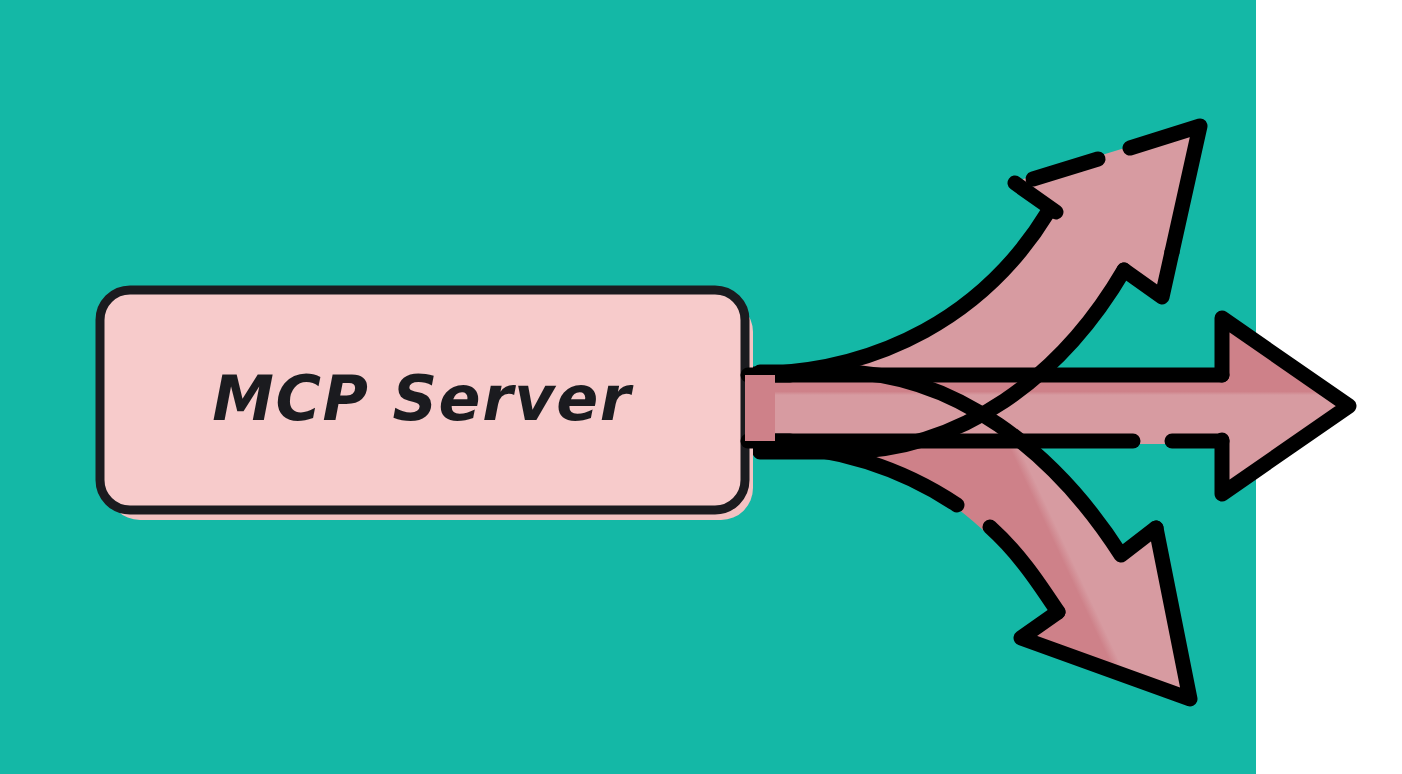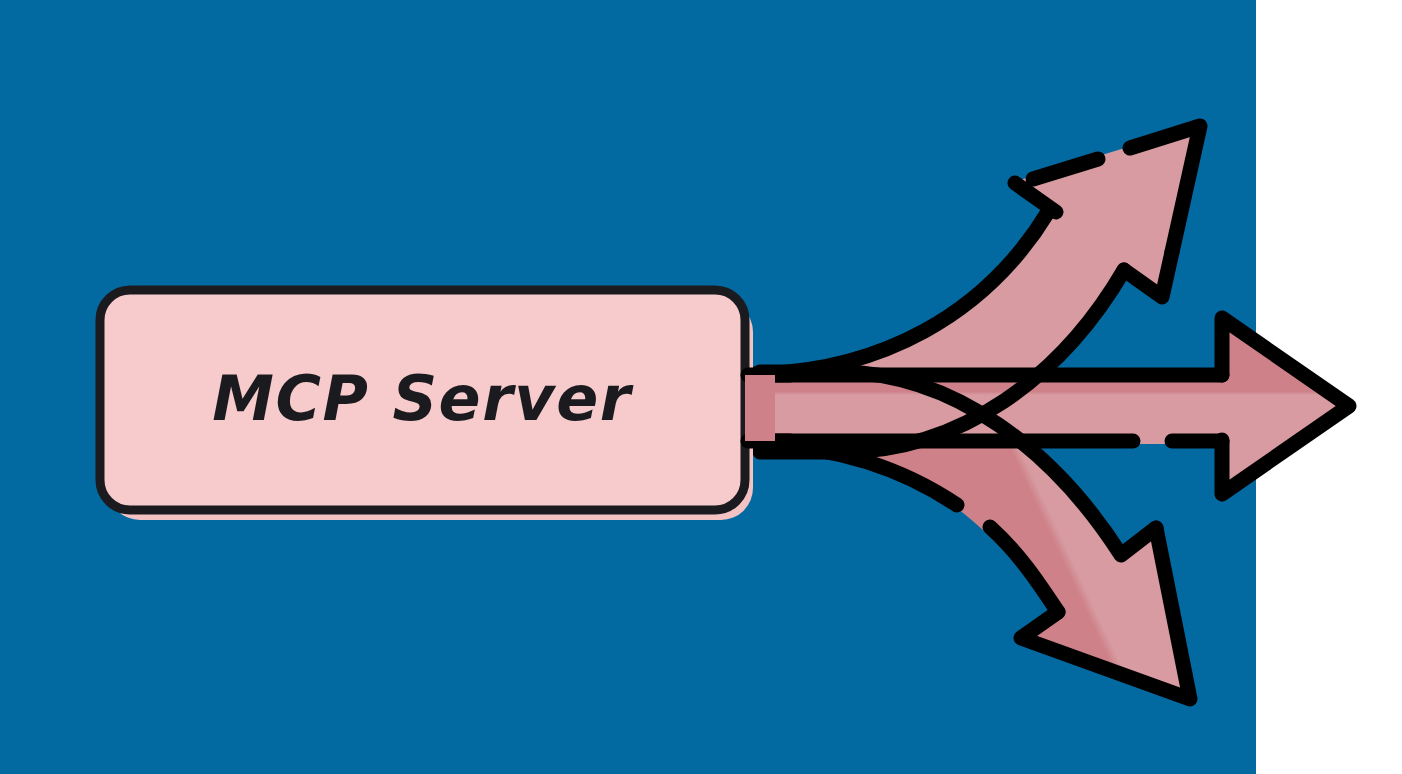--- a/index.html
+++ b/index.html
@@ -11,21 +11,21 @@
   body {
     width: 1402px;
     height: 774px;
     overflow: hidden;
     font-family: "DejaVu Sans", sans-serif;
   }
   #canvas {
     position: relative;
     width: 1256px;
     height: 774px;
-    background: #0369a1;
+    background: #14b8a6;
   }
   #diagram-svg {
     position: absolute;
     left: 0;
     top: 0;
     width: 1402px;
     height: 774px;
     display: block;
   }
   .node-label {

